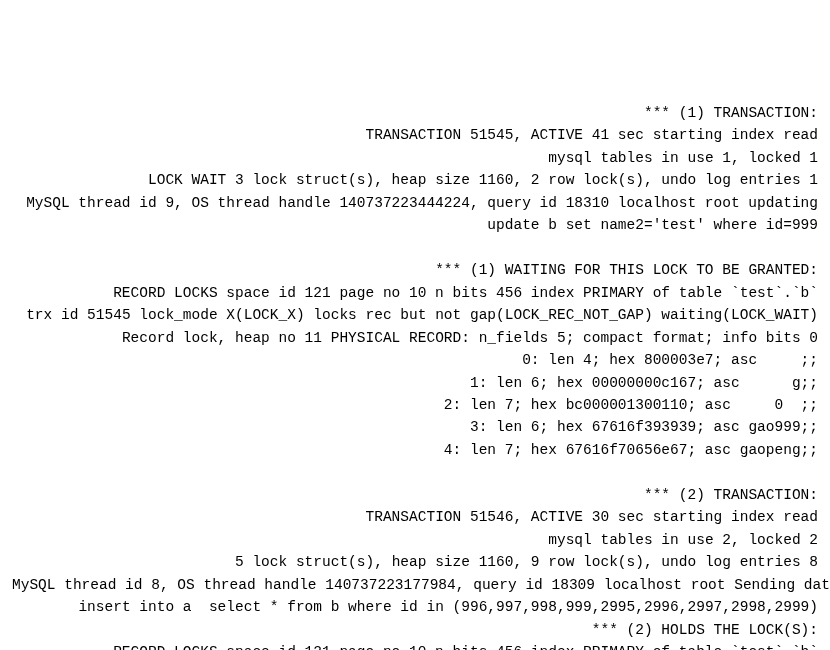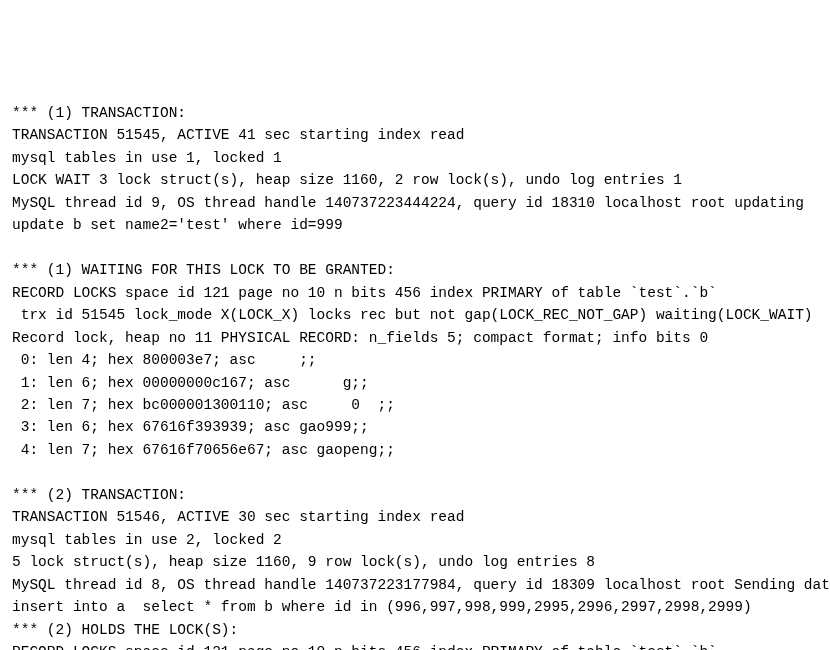--- a/index.html
+++ b/index.html
@@ -8,20 +8,21 @@
       font-family: Menlo, Monaco, Consolas, "Courier New", monospace;
       font-size: 14.5px;
       line-height: 1.55;
       background: #ffffff;
       color: #000;
       white-space: pre;
       letter-spacing: 0;
     }
     .line {
       display: block;
+      text-align: right;
     }
   </style>
 </head>
 <body>
 
 
 
 <div id="log-output"><span class="line">*** (1) TRANSACTION:</span><span class="line">TRANSACTION 51545, ACTIVE 41 sec starting index read</span><span class="line">mysql tables in use 1, locked 1</span><span class="line">LOCK WAIT 3 lock struct(s), heap size 1160, 2 row lock(s), undo log entries 1</span><span class="line">MySQL thread id 9, OS thread handle 140737223444224, query id 18310 localhost root updating</span><span class="line">update b set name2='test' where id=999</span><span class="line">&nbsp;</span><span class="line">*** (1) WAITING FOR THIS LOCK TO BE GRANTED:</span><span class="line">RECORD LOCKS space id 121 page no 10 n bits 456 index PRIMARY of table `test`.`b`</span><span class="line"> trx id 51545 lock_mode X(LOCK_X) locks rec but not gap(LOCK_REC_NOT_GAP) waiting(LOCK_WAIT)</span><span class="line">Record lock, heap no 11 PHYSICAL RECORD: n_fields 5; compact format; info bits 0</span><span class="line"> 0: len 4; hex 800003e7; asc     ;;</span><span class="line"> 1: len 6; hex 00000000c167; asc      g;;</span><span class="line"> 2: len 7; hex bc000001300110; asc     0  ;;</span><span class="line"> 3: len 6; hex 67616f393939; asc gao999;;</span><span class="line"> 4: len 7; hex 67616f70656e67; asc gaopeng;;</span><span class="line">&nbsp;</span><span class="line">*** (2) TRANSACTION:</span><span class="line">TRANSACTION 51546, ACTIVE 30 sec starting index read</span><span class="line">mysql tables in use 2, locked 2</span><span class="line">5 lock struct(s), heap size 1160, 9 row lock(s), undo log entries 8</span><span class="line">MySQL thread id 8, OS thread handle 140737223177984, query id 18309 localhost root Sending data</span><span class="line">insert into a  select * from b where id in (996,997,998,999,2995,2996,2997,2998,2999)</span><span class="line">*** (2) HOLDS THE LOCK(S):</span><span class="line">RECORD LOCKS space id 121 page no 10 n bits 456 index PRIMARY of table `test`.`b`</span></div>
 
 

